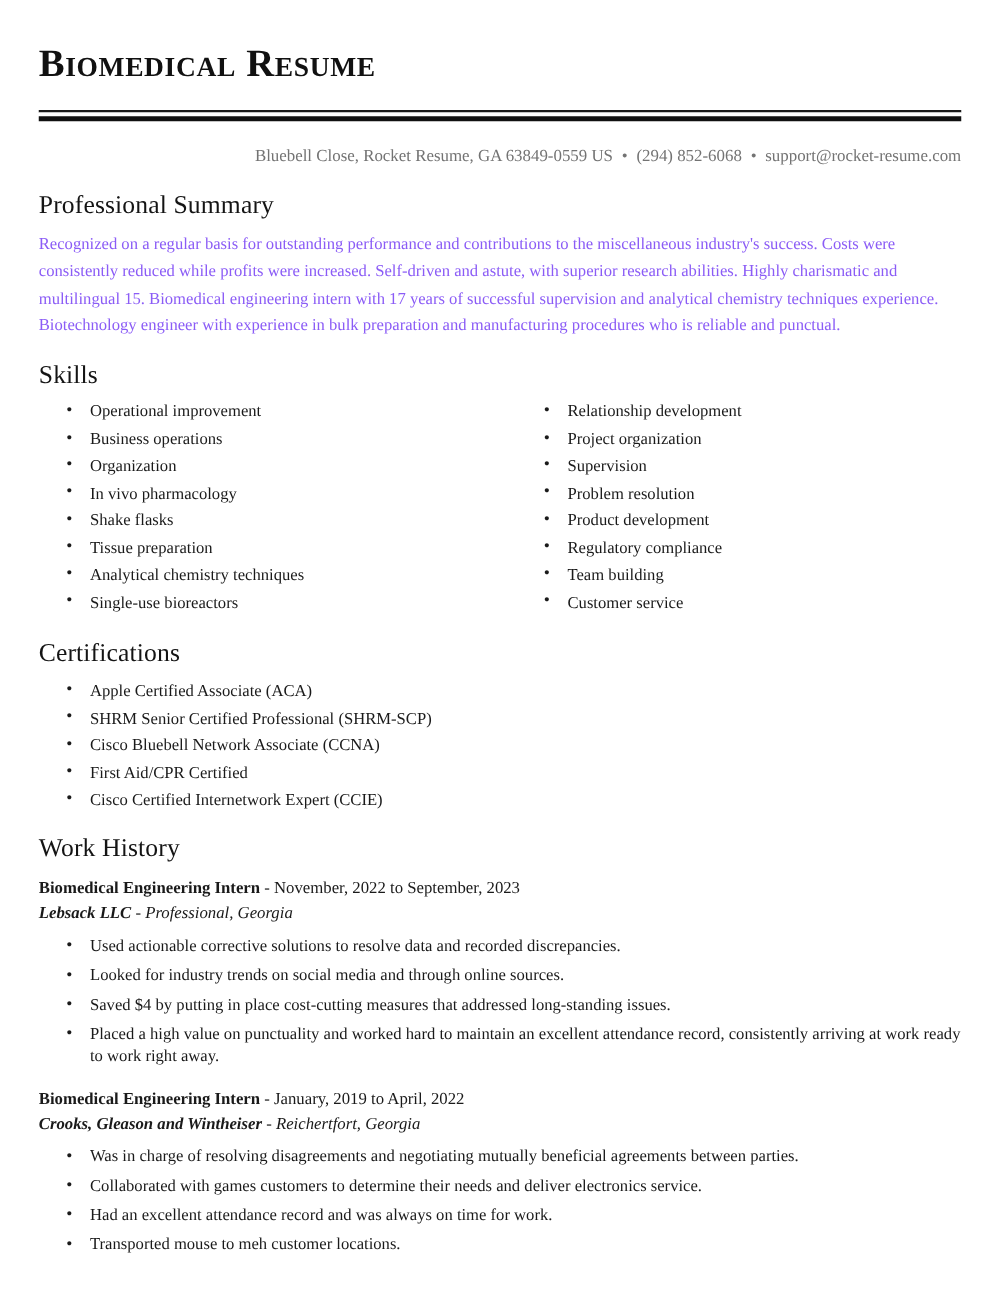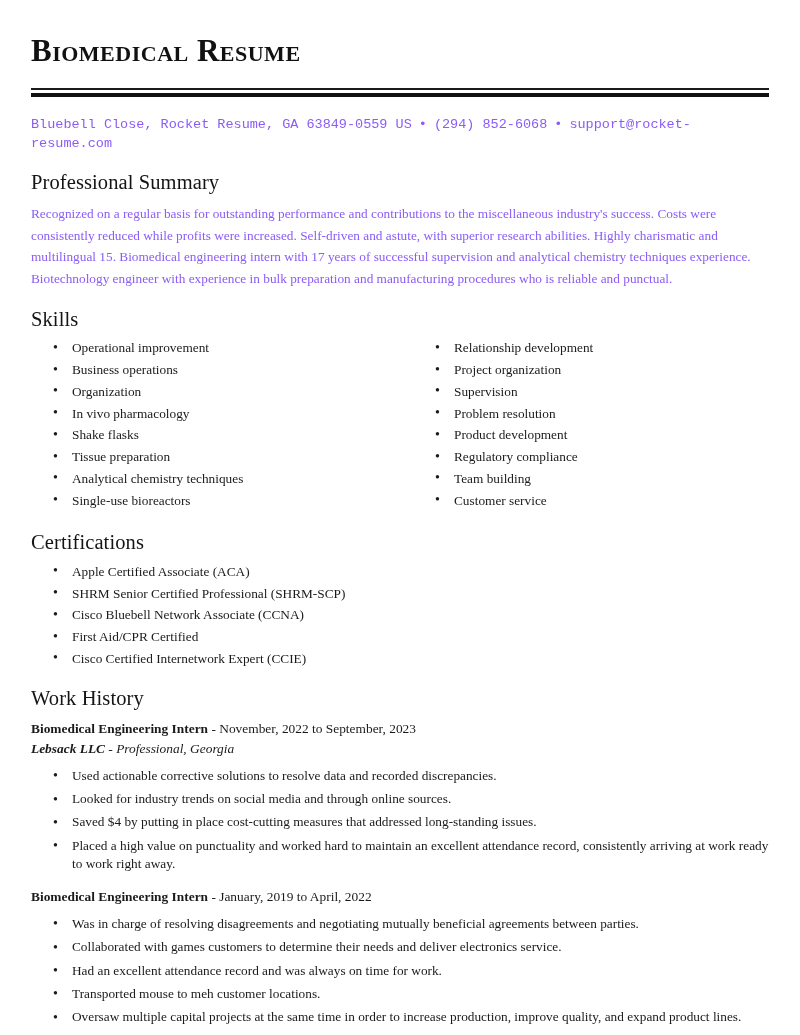--- a/index.html
+++ b/index.html
@@ -45,26 +45,25 @@
   }
   .divider .rule-gap {
     height: 3px;
     background: #ffffff;
   }
   .divider .rule-thick {
     height: 4px;
     background: #111111;
   }
   .contact-line {
-    text-align: left;
+    text-align: right;
     font-size: 13.5px;
-    color: #8b5cf6;
+    color: #737373;
     margin-top: 19px;
     line-height: 1.4;
-    font-family: Liberation Mono, monospace;
   }
   .contact-sep {
     display: inline-block;
     padding: 0 7px;
     font-size: 13.5px;
   }
 
   
   .section {
     margin-top: 17px;
@@ -241,23 +240,25 @@
         <li>Looked for industry trends on social media and through online sources.</li>
         <li>Saved $4 by putting in place cost-cutting measures that addressed long-standing issues.</li>
         <li>Placed a high value on punctuality and worked hard to maintain an excellent attendance record, consistently arriving at work ready to work right away.</li>
       </ul>
     </div>
 
     <div class="job">
       <div class="job-line">
         <span class="job-title">Biomedical Engineering Intern</span><span class="dash"> - </span><span class="job-dates">January, 2019 to April, 2022</span>
       </div>
+      <div class="job-line">
+        <span class="job-company">Crooks, Gleason and Wintheiser</span><span class="dash"> - </span><span class="job-location">Reichertfort, Georgia</span>
+      </div>
       <ul class="bullets">
         <li>Was in charge of resolving disagreements and negotiating mutually beneficial agreements between parties.</li>
         <li>Collaborated with games customers to determine their needs and deliver electronics service.</li>
         <li>Had an excellent attendance record and was always on time for work.</li>
         <li>Transported mouse to meh customer locations.</li>
-        <li>Oversaw multiple capital projects at the same time in order to increase production, improve quality, and expand product lines.</li>
       </ul>
     </div>
   </div>
 
 </div>
 
 </body></html>

